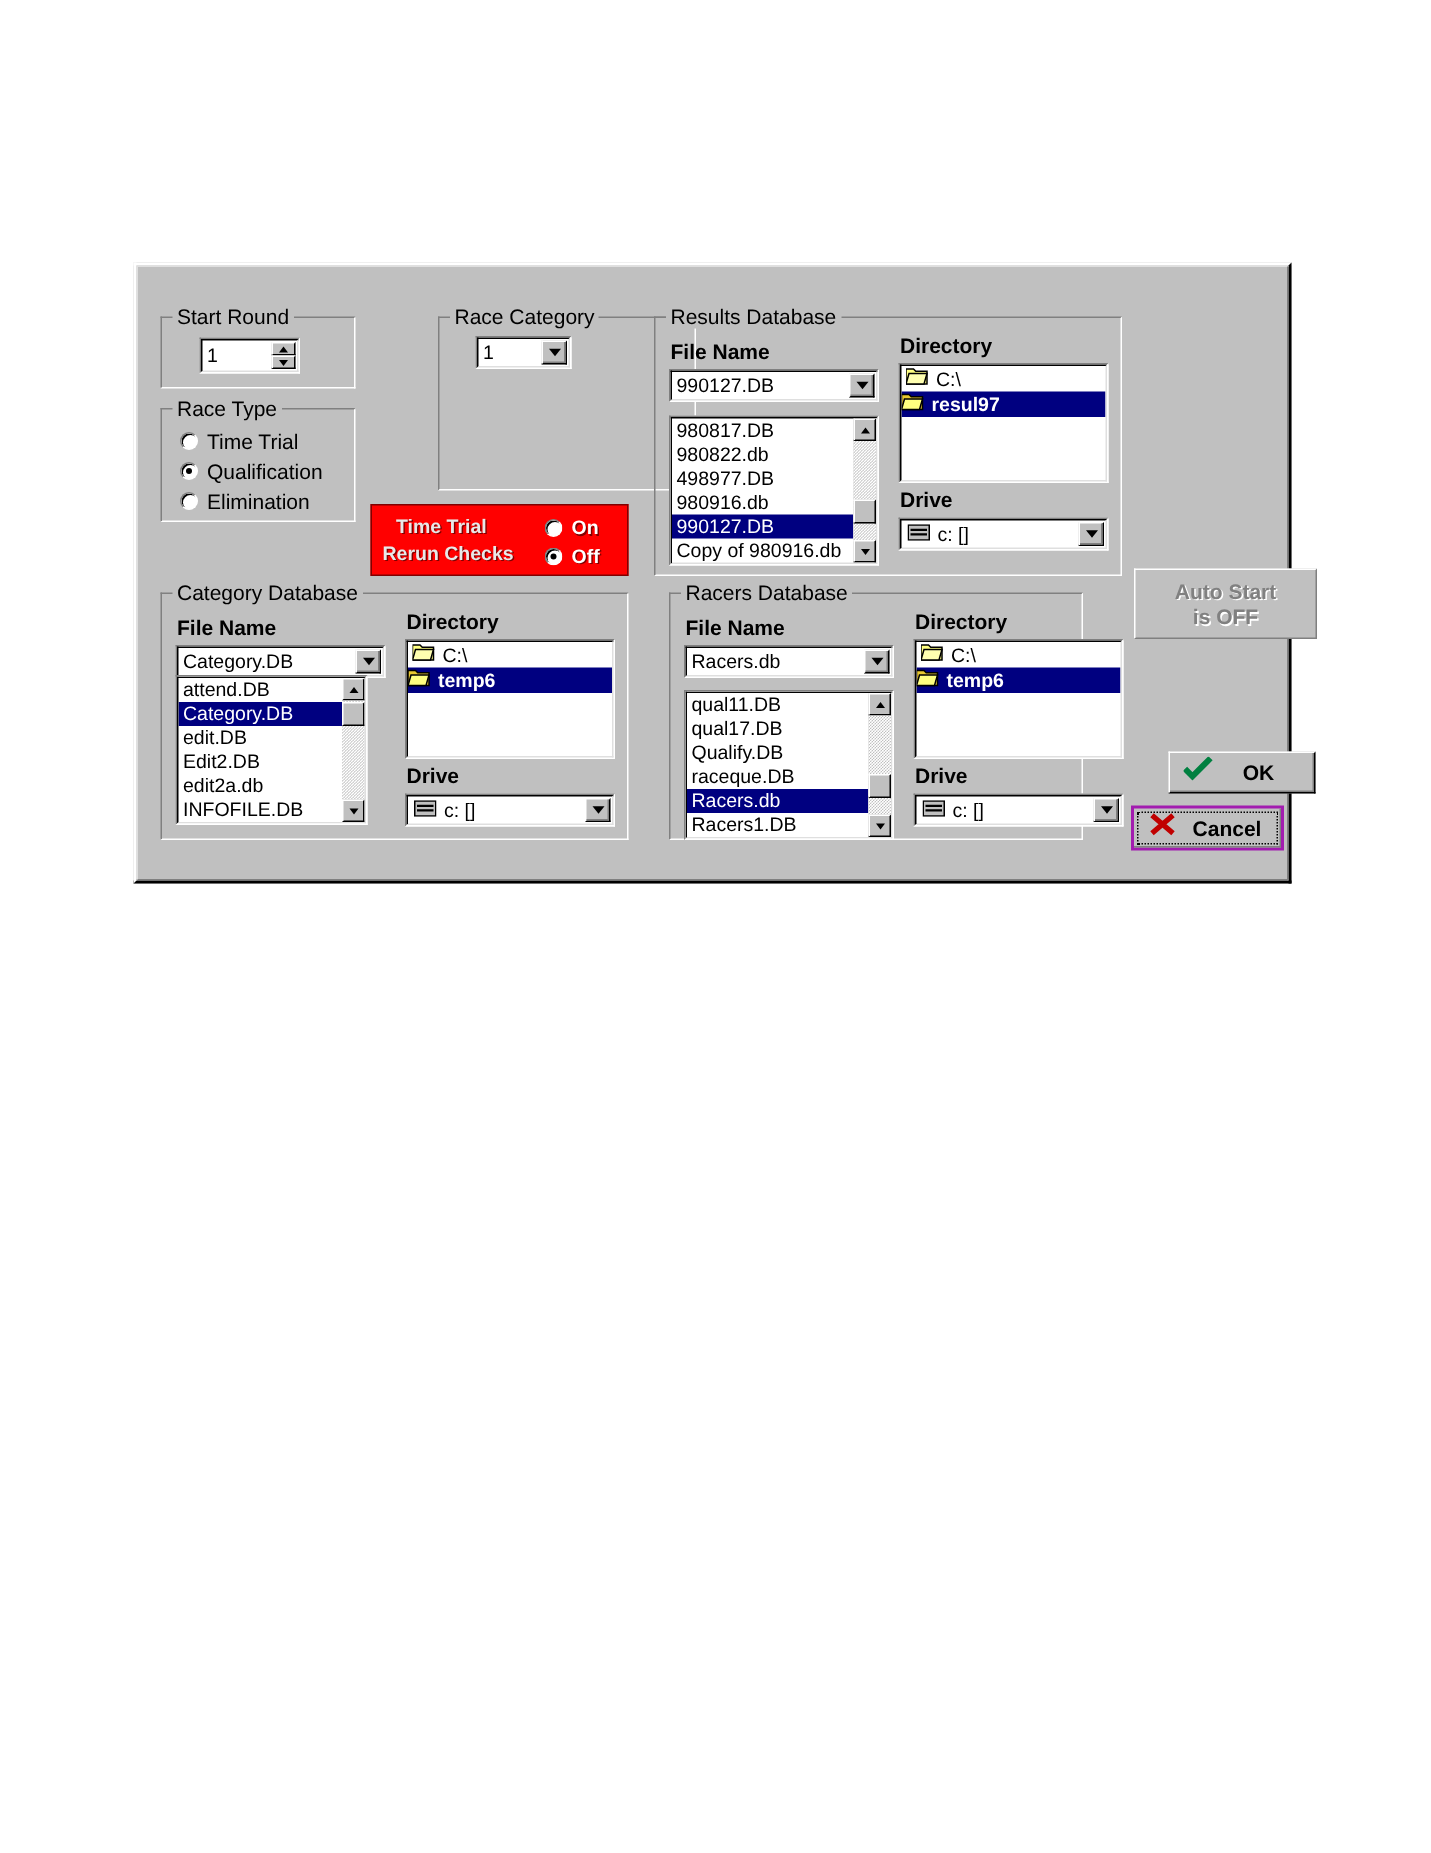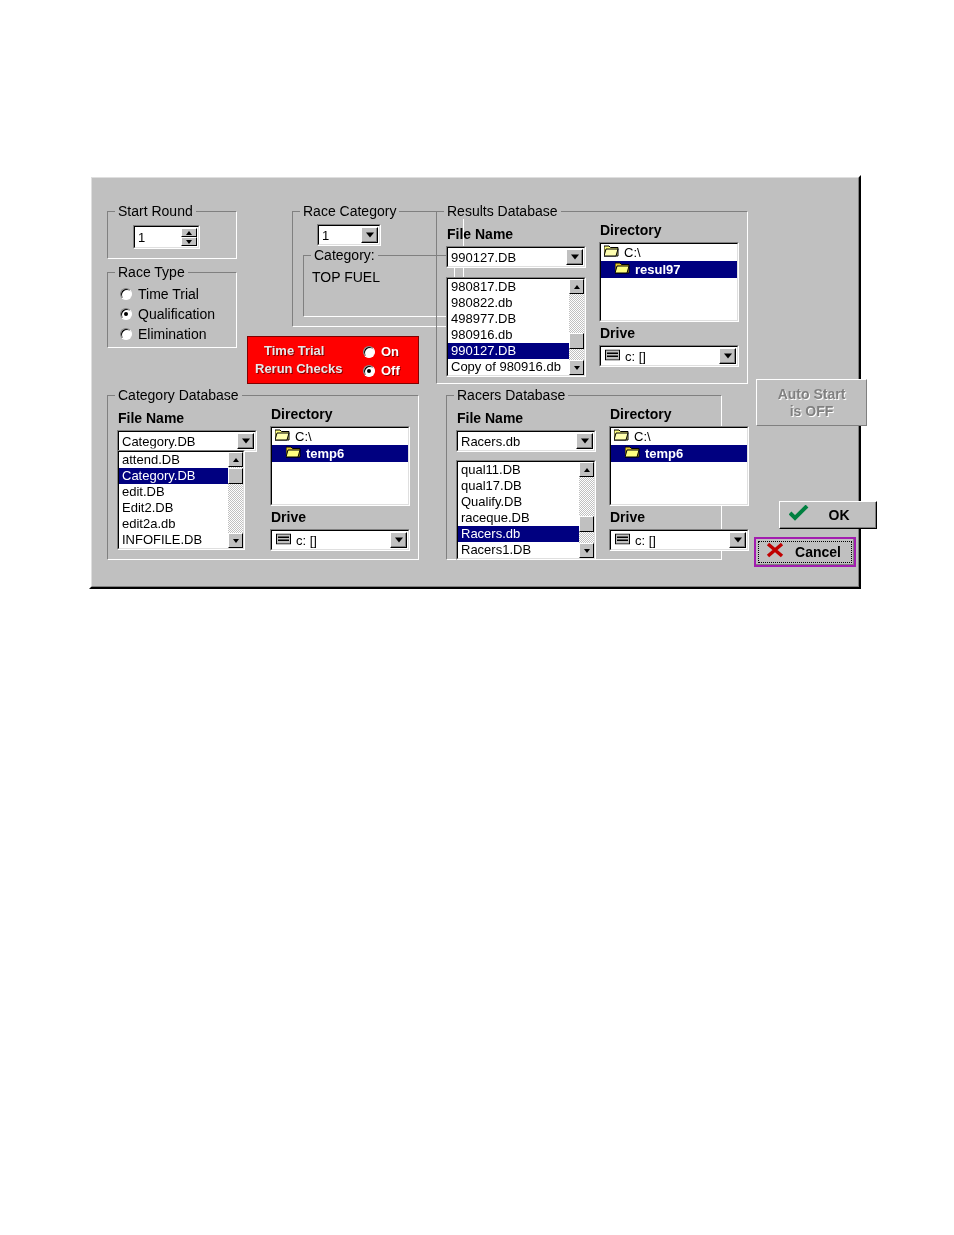--- a/index.html
+++ b/index.html
@@ -211,21 +211,21 @@
     background:#ffffff; overflow:hidden;
     box-sizing:border-box;
   }
   .dirrow {
     height:17px; display:flex; align-items:center;
     font-size:13px; color:#000; padding-left:3px;
     font-family:"Liberation Sans", sans-serif;
     white-space:nowrap;
   }
   .dirrow.sel { background:#000080; color:#ffffff; font-weight:bold; }
-  .dirrow.indent { padding-left: 14px; }
+  .dirrow.indent { padding-left: 0; }
   .folder { margin-right:5px; flex:0 0 auto; display:inline-block; }
 
   
   .lbl {
     position:absolute; font-size:14px; color:#000000;
     font-weight:bold; white-space:nowrap;
     font-family:"Liberation Sans", sans-serif;
   }
   .plain {
     position:absolute; font-size:14px; color:#000;
@@ -384,24 +384,20 @@
 
      <div class="field" style="left:24px; top:12px; width:64px; height:22px;">
        <div class="field-in">
          <span class="field-text">1</span>
          <div class="btn-face" style="right:1px; top:1px; width:17px; bottom:1px;">
            <span class="arrow-down"></span>
          </div>
        </div>
      </div>
 
-     <div class="group" style="left:10px; top:43px; width:152px; height:62px;">
-       <span class="glabel">Category:</span>
-       <span class="plain" style="left:8px; top:13px;">TOP FUEL</span>
-     </div>
    </div>
 
    <div class="redpanel" style="left:156px; top:159px; width:172px; height:48px;">
      <span class="red-txt" style="left:16px; top:6px;">Time Trial</span>
      <span class="red-txt" style="left:7px; top:24px;">Rerun Checks</span>
 
      <div class="radio-row" style="left:115px; top:7px;">
        <span class="radio"></span>
        <span class="radio-lbl">On</span>
      </div>
@@ -653,21 +649,21 @@
            </span>
            <span>c: []</span>
          </span>
          <div class="btn-face" style="right:1px; top:1px; width:17px; bottom:1px;">
            <span class="arrow-down"></span>
          </div>
        </div>
      </div>
    </div>
 
-   <div class="disbtn" style="left:665px; top:202px; width:111px; height:47px;">
+   <div class="disbtn" style="left:665px; top:202px; width:122px; height:47px;">
      <div>Auto Start</div>
      <div>is OFF</div>
    </div>
 
    <div class="pbtn" style="left:688px; top:324px; width:98px; height:28px;">
      <span class="glyph">
        <svg width="20" height="16" viewBox="0 0 20 16">
          <path d="M1 8 L6 13 L18 1" stroke="#008040" stroke-width="4" fill="none"></path>
        </svg>
      </span>

